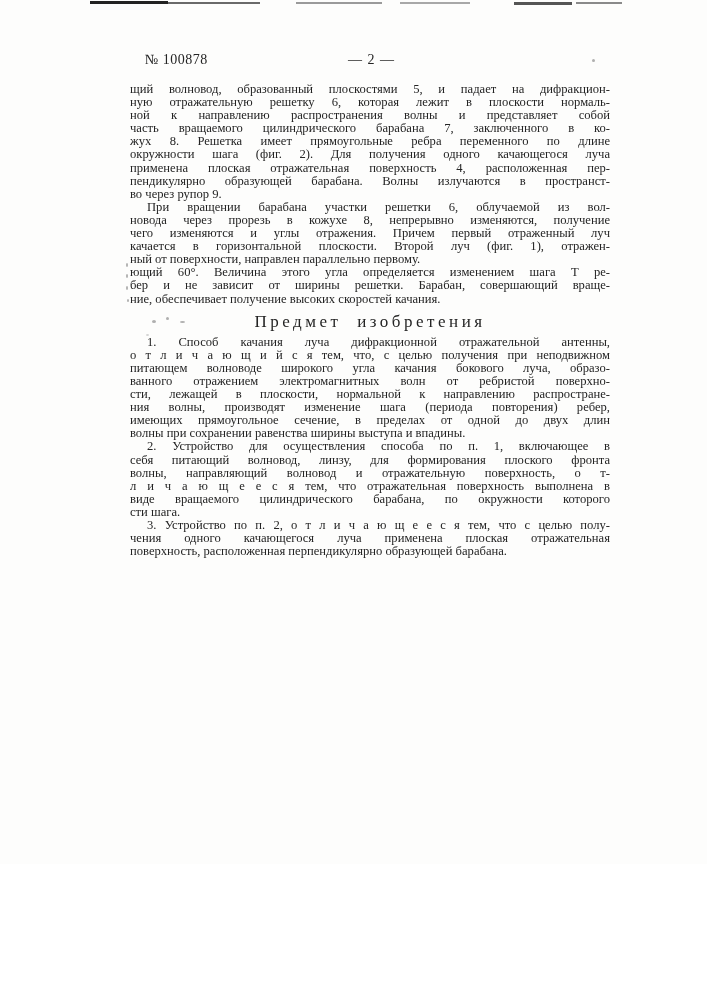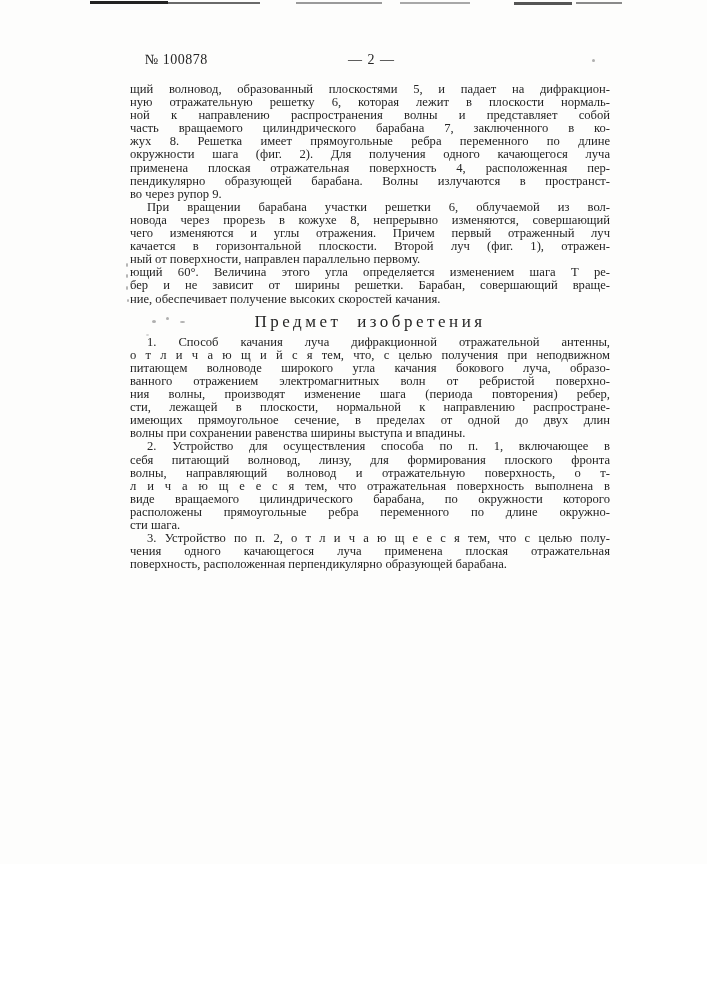--- a/index.html
+++ b/index.html
@@ -88,50 +88,49 @@
         <div class="line">ной к направлению распространения волны и представляет собой</div>
         <div class="line">часть вращаемого цилиндрического барабана 7, заключенного в ко-</div>
         <div class="line">жух 8. Решетка имеет прямоугольные ребра переменного по длине</div>
         <div class="line">окружности шага (фиг. 2). Для получения одного качающегося луча</div>
         <div class="line">применена плоская отражательная поверхность 4, расположенная пер-</div>
         <div class="line">пендикулярно образующей барабана. Волны излучаются в пространст-</div>
         <div class="line last">во через рупор 9.</div>
       </div>
     <div class="paragraph">
         <div class="line indent">При вращении барабана участки решетки 6, облучаемой из вол-</div>
-        <div class="line">новода через прорезь в кожухе 8, непрерывно изменяются, совершающий</div>
+        <div class="line">новода через прорезь в кожухе 8, непрерывно изменяются, получение</div>
         <div class="line">чего изменяются и углы отражения. Причем первый отраженный луч</div>
         <div class="line">качается в горизонтальной плоскости. Второй луч (фиг. 1), отражен-</div>
         <div class="line last">ный от поверхности, направлен параллельно первому.</div>
       </div>
     <div class="paragraph">
         <div class="line">ющий 60°. Величина этого угла определяется изменением шага Т ре-</div>
         <div class="line">бер и не зависит от ширины решетки. Барабан, совершающий враще-</div>
         <div class="line last">ние, обеспечивает получение высоких скоростей качания.</div>
       </div>
 
     <div class="claims-heading">Предмет изобретения</div>
 
     <div class="paragraph">
         <div class="line indent">1. Способ качания луча дифракционной отражательной антенны,</div>
         <div class="line">о т л и ч а ю щ и й с я тем, что, с целью получения при неподвижном</div>
         <div class="line">питающем волноводе широкого угла качания бокового луча, образо-</div>
         <div class="line">ванного отражением электромагнитных волн от ребристой поверхно-</div>
+        <div class="line">сти, лежащей в плоскости, нормальной к направлению распростране-</div>
         <div class="line">ния волны, производят изменение шага (периода повторения) ребер,</div>
-        <div class="line">сти, лежащей в плоскости, нормальной к направлению распростране-</div>
         <div class="line">имеющих прямоугольное сечение, в пределах от одной до двух длин</div>
         <div class="line last">волны при сохранении равенства ширины выступа и впадины.</div>
       </div>
     <div class="paragraph">
         <div class="line indent">2. Устройство для осуществления способа по п. 1, включающее в</div>
         <div class="line">себя питающий волновод, линзу, для формирования плоского фронта</div>
         <div class="line">волны, направляющий волновод и отражательную поверхность, о т-</div>
         <div class="line">л и ч а ю щ е е с я тем, что отражательная поверхность выполнена в</div>
         <div class="line">виде вращаемого цилиндрического барабана, по окружности которого</div>
-        <div class="line">расположены прямоугольные ребра переменного по длине окружно-</div>
         <div class="line last">сти шага.</div>
       </div>
     <div class="paragraph">
         <div class="line indent">3. Устройство по п. 2, о т л и ч а ю щ е е с я тем, что  с целью полу-</div>
         <div class="line">чения одного качающегося луча применена плоская  отражательная</div>
         <div class="line last">поверхность, расположенная перпендикулярно образующей барабана.</div>
       </div>
   </div>
 
 </div>

